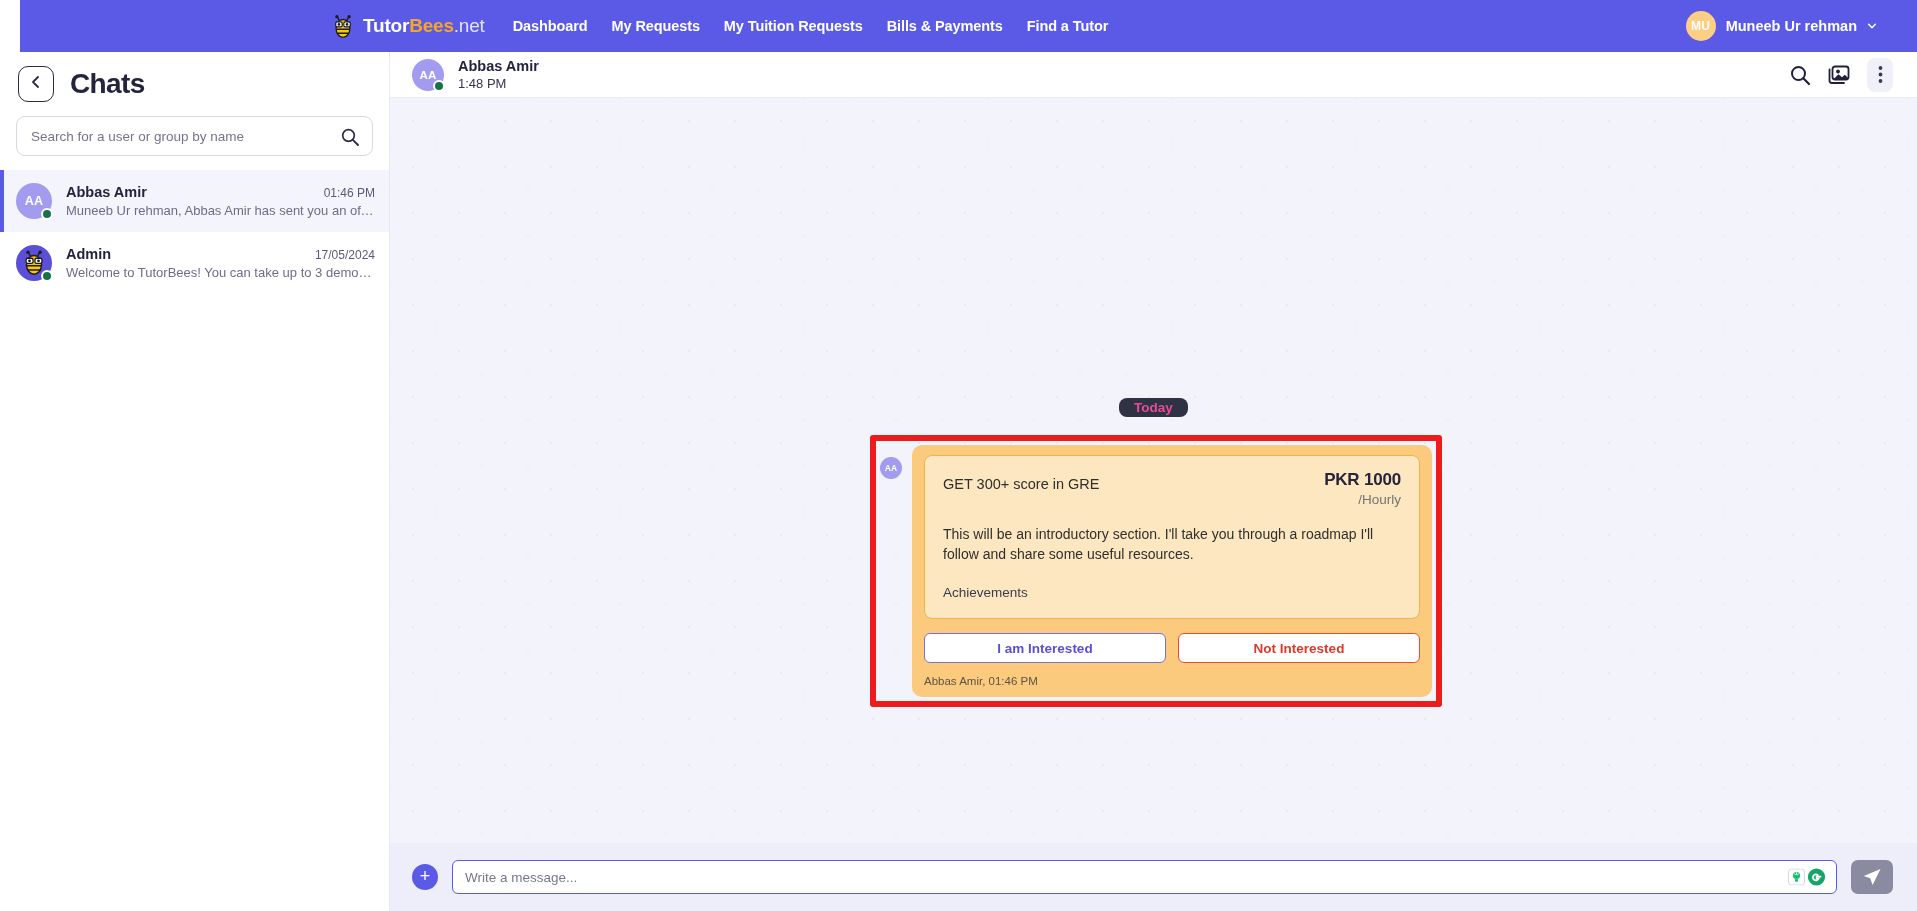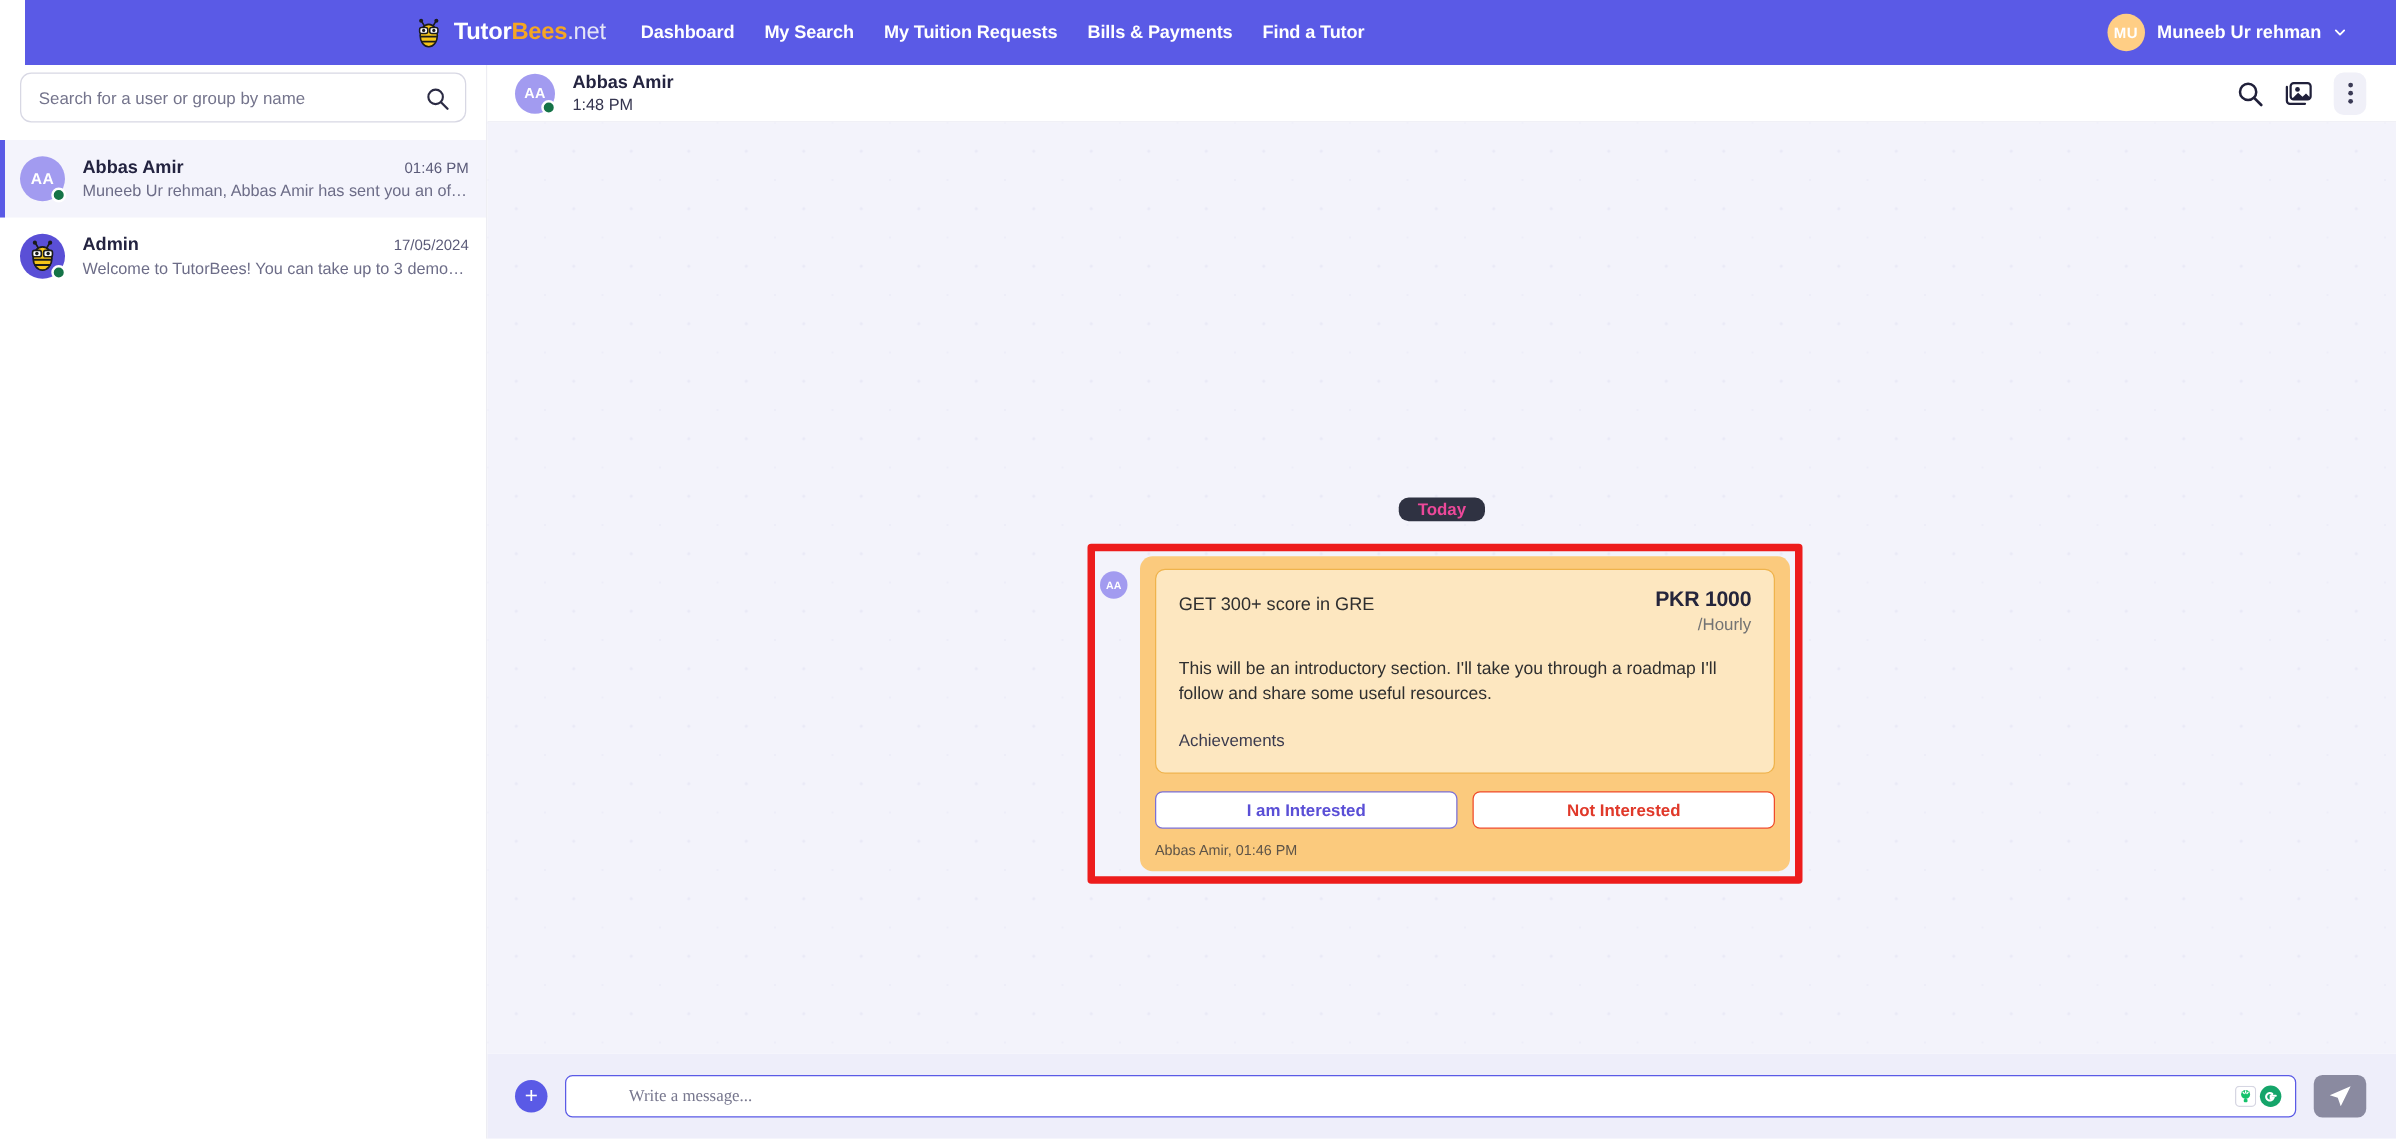--- a/index.html
+++ b/index.html
@@ -233,22 +233,21 @@
   }
   .composer-field {
     flex: 1 1 auto; height: 34px; position: relative;
     background: #ffffff; border: 1.5px solid #5a5ae6; border-radius: 6px;
     display: flex; align-items: center;
   }
   .composer-input {
     width: 100%; height: 100%; border: none; outline: none;
     background: transparent; padding: 0 70px 0 12px;
     font-size: 13.5px; color: #3b82f6;
-    font-family: Liberation Serif, serif;
-    margin-left: 38px;
+    font-family: Liberation Sans, sans-serif;
   }
   .composer-input::placeholder { color: #77778e; }
   .grammarly {
     position: absolute; right: 10px; top: 50%; transform: translateY(-50%);
     display: flex; align-items: center; gap: 2px; cursor: pointer;
   }
   .send-btn {
     width: 42px; height: 34px; border-radius: 7px;
     background: #8a8aa0; flex: 0 0 auto;
     display: flex; align-items: center; justify-content: center;
@@ -270,39 +269,49 @@
         <rect x="7" y="11" width="8" height="6" rx="2" fill="#ffffff" stroke="#1b1b1b" stroke-width="1.5"></rect>
         <rect x="17" y="11" width="8" height="6" rx="2" fill="#ffffff" stroke="#1b1b1b" stroke-width="1.5"></rect>
         <circle cx="11" cy="14" r="1.6" fill="#1b1b1b"></circle>
         <circle cx="21" cy="14" r="1.6" fill="#1b1b1b"></circle>
       </svg>
     </span>
     <span class="brand-text"><span>Tutor</span><span class="bees">Bees</span><span class="net">.net</span></span>
   </div>
   <div class="nav-links">
     <span class="nav-link">Dashboard</span>
-    <span class="nav-link">My Search</span>
+    <span class="nav-link">My Requests</span>
     <span class="nav-link">My Tuition Requests</span>
     <span class="nav-link">Bills &amp; Payments</span>
     <span class="nav-link">Find a Tutor</span>
   </div>
   <div class="nav-user">
     <span class="nav-avatar">MU</span>
     <span class="nav-username">Muneeb Ur rehman</span>
     <span>
       <svg class="caret" viewBox="0 0 12 12">
           <path d="M2 4 L6 8 L10 4" stroke="#ffffff" stroke-width="1.8" fill="none" stroke-linecap="round" stroke-linejoin="round"></path>
         </svg>
     </span>
   </div>
 </div>
 
 <div class="main">
 
   <div class="sidebar">
+    <div class="sidebar-head">
+      <div class="back-btn">
+        <span>
+          <svg viewBox="0 0 14 14">
+              <path d="M9 2 L4 7 L9 12" stroke="#2b2b44" stroke-width="1.8" fill="none" stroke-linecap="round" stroke-linejoin="round"></path>
+            </svg>
+        </span>
+      </div>
+      <div class="chats-title">Chats</div>
+    </div>
     <div class="search-wrap">
       <input class="search-box" placeholder="Search for a user or group by name" style="">
       <span class="search-icon-btn">
         <svg width="20" height="20" viewBox="0 0 20 20">
             <circle cx="8.5" cy="8.5" r="5.8" stroke="#2b2b44" stroke-width="1.7" fill="none"></circle>
             <path d="M12.8 12.8 L18 18" stroke="#2b2b44" stroke-width="1.9" stroke-linecap="round"></path>
           </svg>
       </span>
     </div>
     <div class="chat-list">

